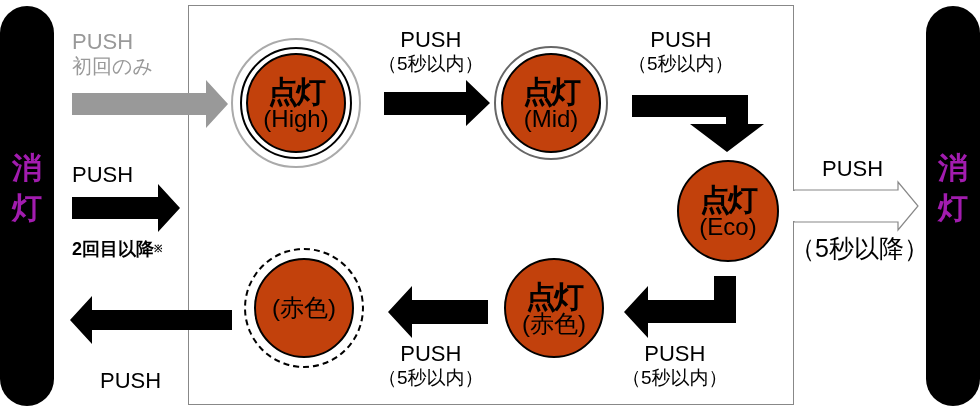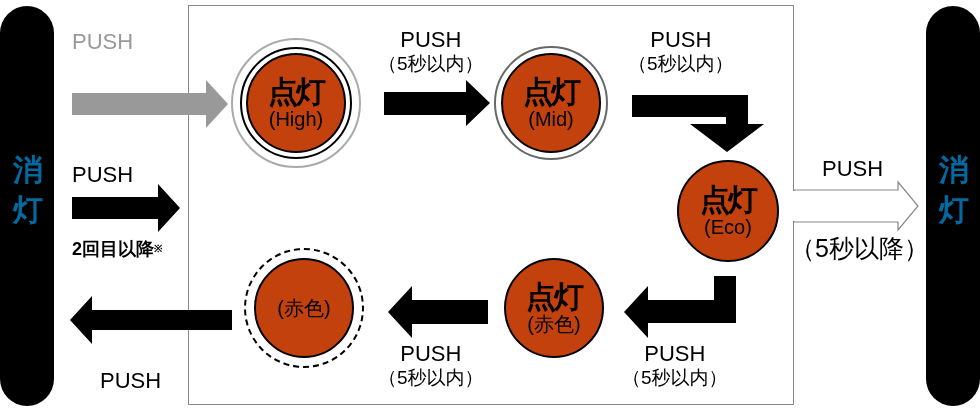--- a/index.html
+++ b/index.html
@@ -1,33 +1,33 @@
 <!DOCTYPE html>
 <html><head>
 <meta charset="utf-8">
 <style>
   html, body { margin:0; padding:0; background:#fff; }
   body { width:980px; height:414px; position:relative; overflow:hidden;
          font-family:"DejaVu Sans","Liberation Sans",sans-serif; }
   .abs { position:absolute; }
   .bar { position:absolute; background:#000; border-radius:28px; width:54px; }
-  .bar-label { position:absolute; color:#0369a1; font-weight:bold; font-size:30px;
-               width:54px; text-align:right; line-height:40px; }
+  .bar-label { position:absolute; color:#a21caf; font-weight:bold; font-size:30px;
+               width:54px; text-align:center; line-height:40px;font-family:Liberation Mono, monospace; }
   .frame { position:absolute; left:188px; top:5px; width:606px; height:400px;
            border:1.5px solid #888; box-sizing:border-box; }
   .txt { position:absolute; font-family:"Liberation Sans",sans-serif; font-size:22px;
          color:#000; text-align:center; line-height:24px; white-space:nowrap; }
   .gray { color:#999; }
   .node { position:absolute; border-radius:50%; box-sizing:border-box; }
   .node-inner { position:absolute; border-radius:50%; border:2.5px solid #000;
                 box-sizing:border-box; background:#c2410c; display:flex; flex-direction:column;
                 align-items:center; justify-content:center; }
   .node-main { font-weight:bold; font-size:30px; line-height:32px; color:#000;
                font-family:"DejaVu Sans",sans-serif; letter-spacing:-2px; }
-  .node-sub { font-size:20px; line-height:22px; color:#000;
+  .node-sub { font-size:24px; line-height:22px; color:#000;
               font-family:"Liberation Sans",sans-serif; }
   svg { position:absolute; left:0; top:0; }
 </style>
 </head>
 <body>
 
 <div class="bar" style="left:0;top:6px;height:400px;border-radius:27px;"></div>
 <div class="bar-label" style="left:0;top:150px;width:54px;">
   <div style="white-space:pre-wrap;word-break:break-all;width:32px;margin:0 auto;">消灯</div>
 </div>
@@ -55,20 +55,21 @@
 
   <polygon points="488,300 412,300 412,286 388,312 412,338 412,324 488,324" fill="#000"></polygon>
 
   <polygon points="794,190 898,190 898,182 918,206 898,230 898,222 794,222" fill="#fff" stroke="#888" stroke-width="1.2"></polygon>
 </svg>
 
 <div class="abs" style="left:792px;top:191px;width:6px;height:30px;background:#fff;"></div>
 
 <div class="txt gray" style="left:72px;top:30px;text-align:left;">
   <div>PUSH</div>
+  <div style="font-size:20px;">初回のみ</div>
 </div>
 
 <div class="txt" style="left:72px;top:163px;text-align:left;">
   <div>PUSH</div>
 </div>
 <div class="txt" style="left:72px;top:237px;text-align:left;font-size:18px;font-weight:bold;">
   <span>2回目以降</span><span style="font-size:10px;vertical-align:top;">※</span>
 </div>
 
 <div class="txt" style="left:100px;top:369px;">PUSH</div>

